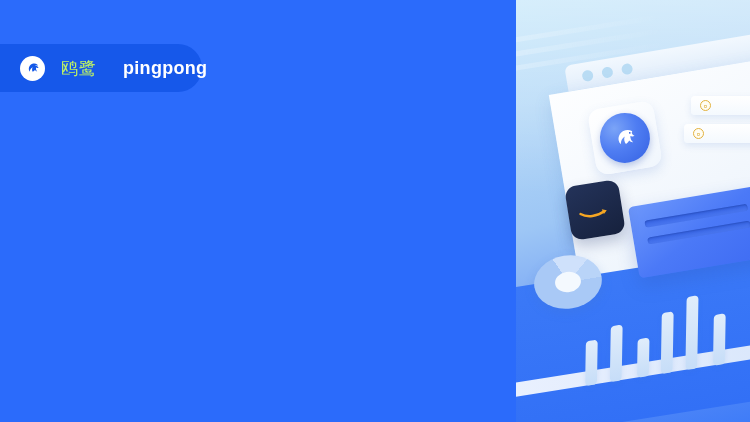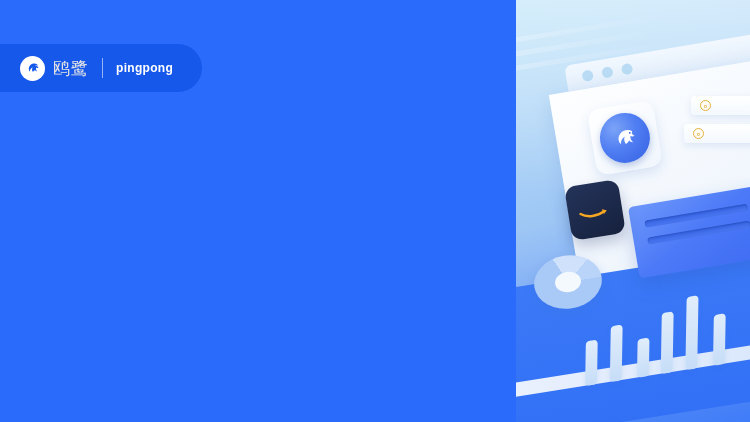--- a/index.html
+++ b/index.html
@@ -37,35 +37,35 @@
   }
   .logo-mark {
     width:25px; height:25px; flex:0 0 25px;
     border-radius:50%;
     background:#ffffff;
     display:flex; align-items:center; justify-content:center;
     position:relative;
   }
   .logo-mark svg { display:block; }
   .logo-cn {
-    color:#e5e5e5;
+    color:#bef264;
     font-size:17px;
     letter-spacing:1px;
-    margin-left:8px;
+    margin-left:16px;
     font-weight:500;
     white-space:nowrap;
   }
   .logo-div {
     width:1px; height:20px;
     background:rgba(255,255,255,.55);
     margin:0 13px;
   }
   .logo-en {
     color:#ffffff;
-    font-size:12px;
+    font-size:18px;
     font-weight:600;
     letter-spacing:.3px;
     white-space:nowrap;
   }
 
   
   .part-label {
     position:absolute; left:44px; top:143px;
     color:#eef3ff;
     font-size:17.5px;

